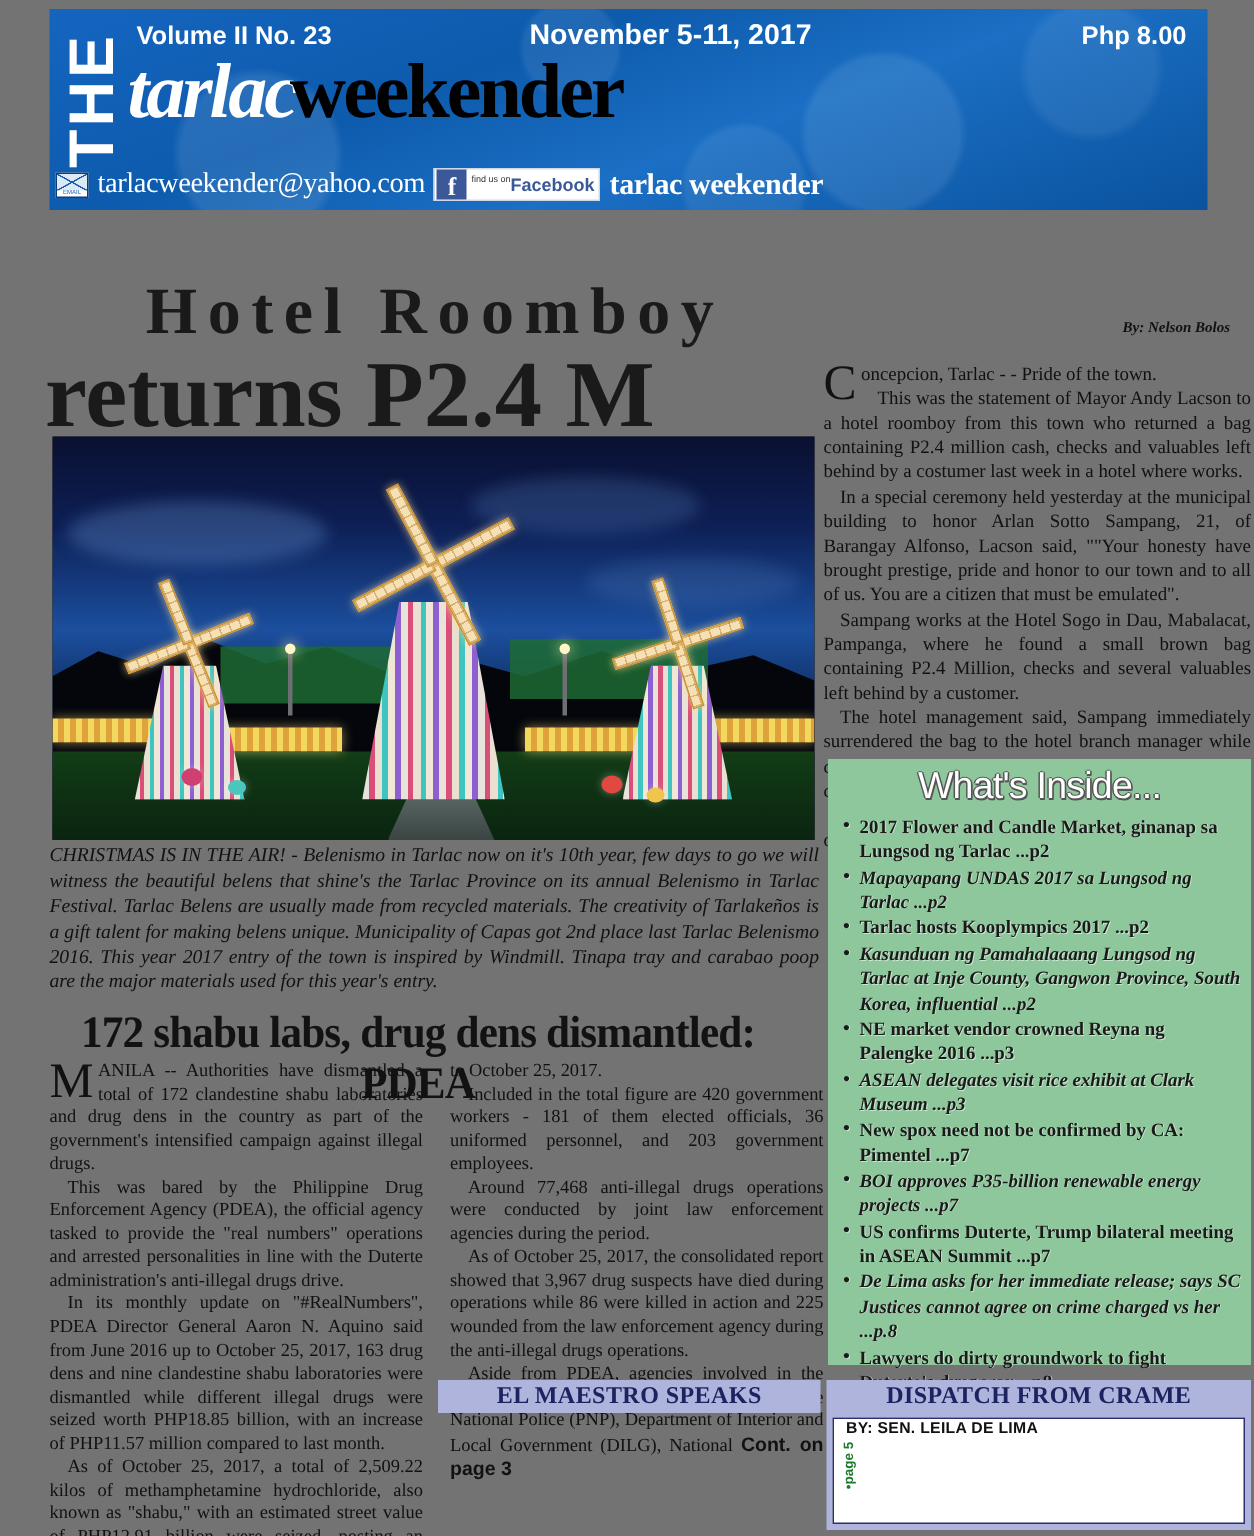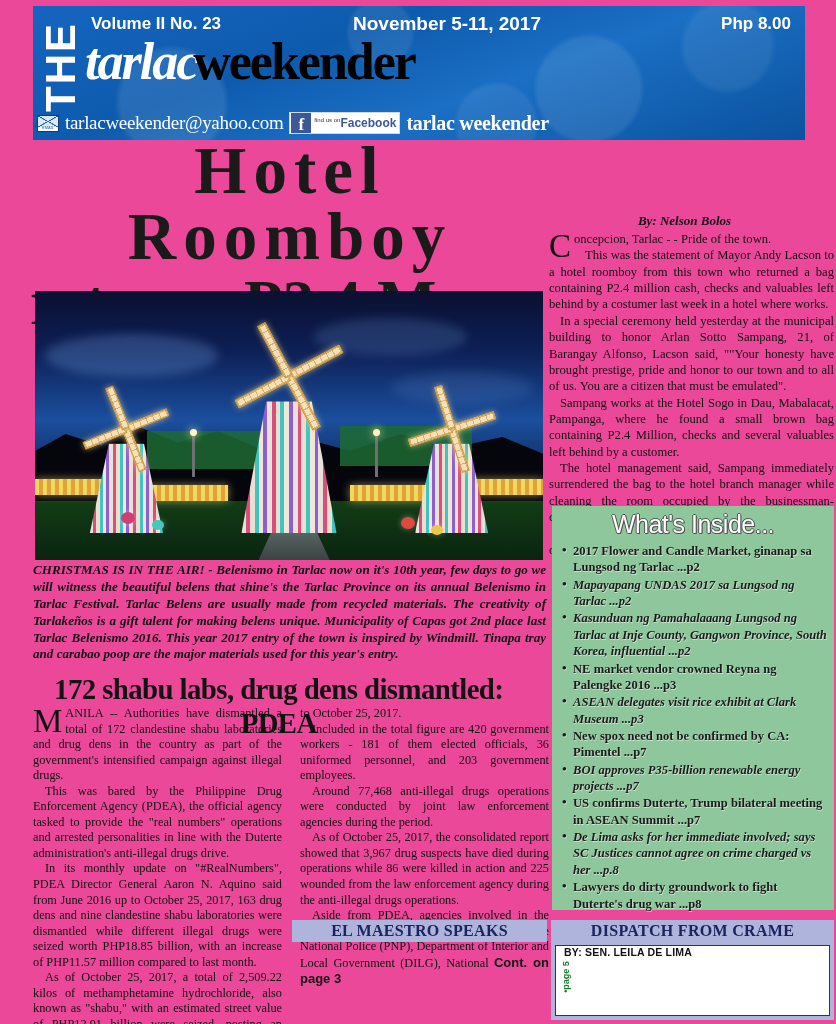--- a/index.html
+++ b/index.html
@@ -2,21 +2,21 @@
 <html><head>
 <meta charset="utf-8">
 <style>
   * { box-sizing: border-box; margin: 0; padding: 0; }
   html, body {
     width: 836px; height: 1024px;
     background: #ffffff;
     font-family: "Liberation Serif", serif;
     overflow: hidden;
   }
-  .page { position: relative; width: 836px; height: 1024px; background: #ec4899; }
+  .page { position: relative; width: 836px; height: 1024px; background: #737373; }
 
   
   .masthead {
     position: absolute; left: 33px; top: 6px; width: 772px; height: 134px;
     background: linear-gradient(160deg,#1565c0 0%, #0d5bad 35%, #1b6fc4 60%, #0a529e 100%);
     overflow: hidden;
   }
   .masthead::before {
     content:""; position:absolute; inset:0;
     background:
@@ -103,21 +103,21 @@
     font-family:"Liberation Serif",serif; font-weight:bold; font-size:20px; color:#fff;
     letter-spacing:-0.3px;
   }
 
   
   .headline {
     position: absolute; left: 30px; top: 138px; width: 520px;
     font-family: "Liberation Serif", serif; font-weight: bold;
     color: #1a1a1a; line-height: .98;
   }
-  .hl-line1 { font-size: 67px; letter-spacing: 7px; text-align:center; }
+  .hl-line1 { font-size: 44px; letter-spacing: 7px; text-align:center;margin-top:48px; }
   .hl-line2 { font-size: 63px; letter-spacing: 0px; text-align:left; margin-top:4px; }
 
   
   .photo {
     position: absolute; left: 35px; top: 291px; width: 508px; height: 269px;
     background:#04060f; overflow:hidden;
   }
   .sky{
     position:absolute; inset:0;
     background: linear-gradient(to bottom, #0a1030 0%, #0d1f55 22%, #1b4f9e 48%, #0f2a5c 68%, #050a18 100%);
@@ -161,21 +161,21 @@
     background: repeating-linear-gradient(to right,#f2d95e 0 4px,#e0a33c 4px 8px);
     box-shadow:0 0 8px rgba(255,220,120,.55);
   }
   .blob{position:absolute;border-radius:50%;box-shadow:0 0 6px rgba(255,255,255,.35);}
   .lamp{position:absolute;width:3px;background:#6d6f72;}
   .lamp::after{content:"";position:absolute;top:-5px;left:-2px;width:7px;height:7px;border-radius:50%;background:#fff6c8;box-shadow:0 0 9px #ffe9a0;}
 
   
   .caption{
     position:absolute;left:33px;top:562px;width:513px;
-    font-family:"Liberation Serif",serif;font-style:italic;font-weight:bold;
+    font-family:"Liberation Serif",serif;font-style:italic;font-weight:normal;
     font-size:13.1px;line-height:1.29;color:#111;text-align:justify;
   }
 
   
   .headline2{
     position:absolute;left:31px;top:672px;width:516px;
     font-family:"Liberation Serif",serif;font-weight:bold;font-size:30px;
     color:#121212;letter-spacing:-.6px;text-align:center;
     transform: scaleX(.96); transform-origin: left center;
   }
@@ -191,21 +191,21 @@
     padding:2px 3px 0 0; font-family:"Liberation Serif",serif;
   }
   .cont{ font-family:"Liberation Sans",sans-serif; font-weight:bold; font-size:13px; }
 
   
   .lead{
     position:absolute;left:549px;top:213px;width:285px;
   }
   .byline{
     font-family:"Liberation Serif",serif;font-style:italic;font-weight:bold;
-    font-size:13px;text-align:center;color:#111;margin-bottom:2px;padding-right:14px;
+    font-size:10px;text-align:right;color:#111;margin-bottom:17px;padding-right:14px;
   }
   .lead-body{
     font-size:12.6px;line-height:1.3;text-align:justify;color:#111;
     font-family:"Liberation Serif",serif;
   }
   .lead-body p{ text-indent:11px; }
   .lead-body p.first{ text-indent:0; }
 
   
   .inside{
@@ -414,27 +414,28 @@
       <p>The hotel management said, Sampang immediately surrendered the bag to the hotel branch manager while cleaning the room occupied by the businessman-customer.</p>
       <p><span>More than a day later, the customer returned inquiring of his bag not </span><span class="cont">Cont. on page 2</span></p>
     </div>
   </div>
 
   <div class="inside">
     <h2>What's Inside...</h2>
     <ul>
       <li>2017 Flower and Candle Market, ginanap sa Lungsod ng Tarlac   ...p2</li>
       <li class="it">Mapayapang UNDAS 2017 sa Lungsod ng Tarlac   ...p2</li>
+      <li>Tarlac hosts Kooplympics 2017   ...p2</li>
       <li class="it">Kasunduan ng Pamahalaaang Lungsod ng Tarlac at Inje County, Gangwon Province, South Korea, influential   ...p2</li>
       <li>NE market vendor crowned Reyna ng Palengke 2016   ...p3</li>
       <li class="it">ASEAN delegates visit rice exhibit at Clark Museum   ...p3</li>
       <li>New spox need not be confirmed by CA: Pimentel   ...p7</li>
       <li class="it">BOI approves P35-billion renewable energy projects   ...p7</li>
       <li>US confirms Duterte, Trump bilateral meeting in ASEAN Summit   ...p7</li>
-      <li class="it">De Lima asks for her immediate involved; says SC Justices cannot agree on crime charged vs her  ...p.8</li>
+      <li class="it">De Lima asks for her immediate release; says SC Justices cannot agree on crime charged vs her  ...p.8</li>
       <li>Lawyers do dirty groundwork to fight Duterte's drug war   ...p8</li>
     </ul>
   </div>
 
   <div class="botbox left">
     <div class="bb-title">EL MAESTRO SPEAKS</div>
   </div>
 
   <div class="botbox right">
     <div class="bb-title">DISPATCH FROM CRAME</div>

